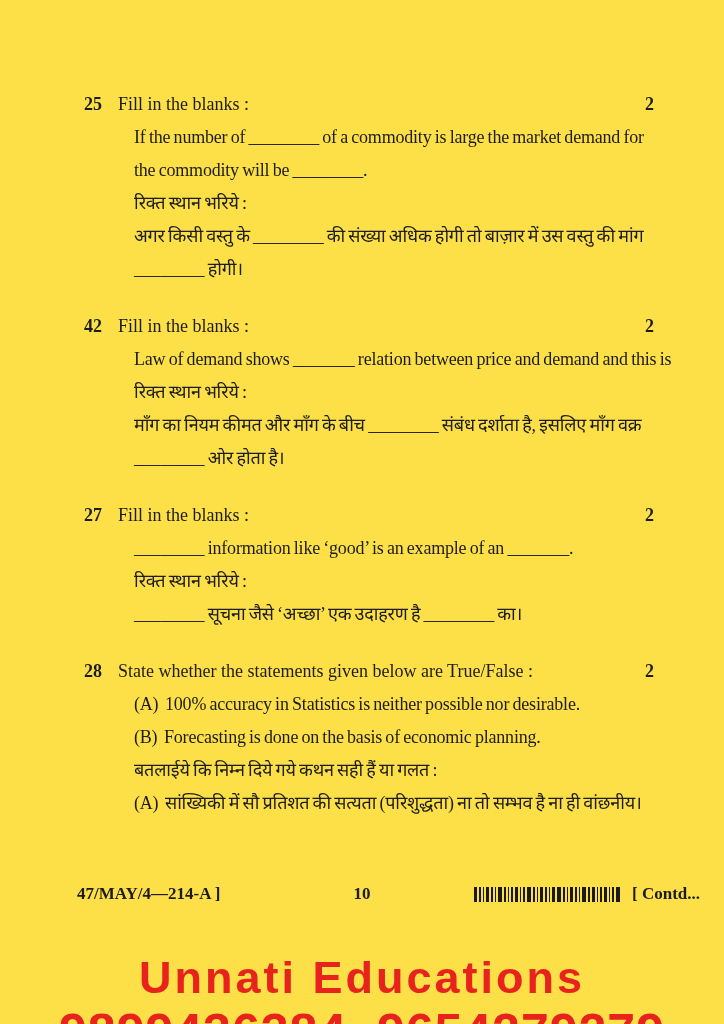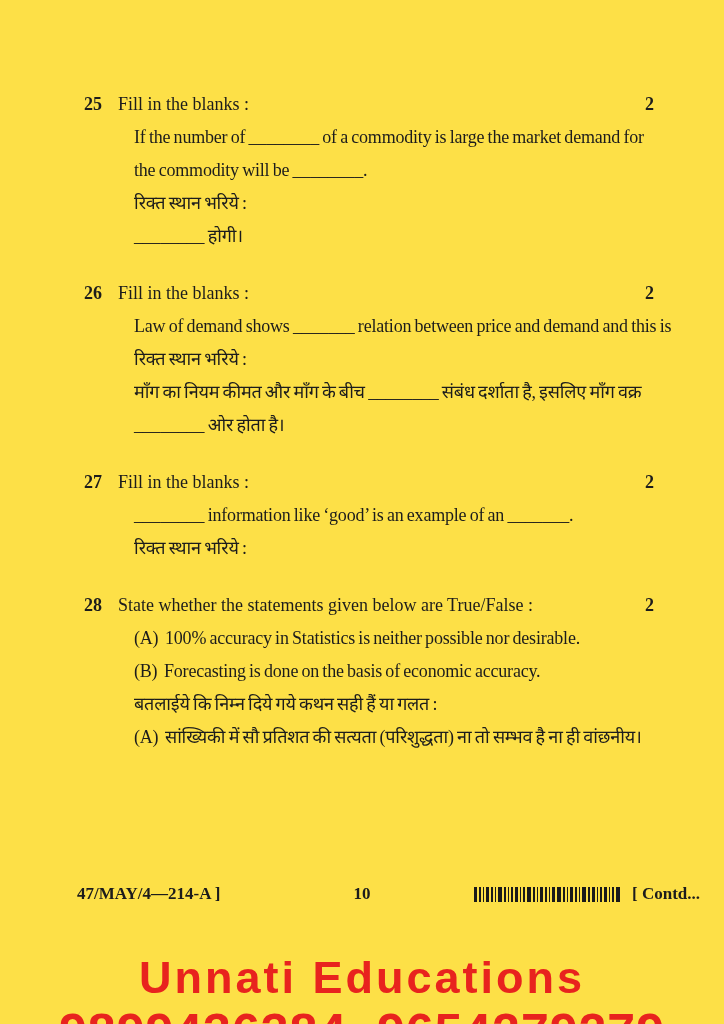--- a/index.html
+++ b/index.html
@@ -44,47 +44,49 @@
 <div class="page">
 
   <div class="content">
 
     <section class="q">
       <div class="qhead"><span class="qnum">25</span><span class="qtitle">Fill in the blanks :</span><span class="qmarks">2</span></div>
       <div class="qbody">
         <div class="line">If the number of ________ of a commodity is large the market demand for</div>
         <div class="line">the commodity will be ________.</div>
         <div class="line">रिक्त स्थान भरिये :</div>
+        <div class="line">अगर किसी वस्तु के ________ की संख्या अधिक होगी तो बाज़ार में उस वस्तु की मांग</div>
         <div class="line">________ होगी।</div>
       </div>
     </section>
 
     <section class="q">
-      <div class="qhead"><span class="qnum">26</span><span class="qtitle">Fill in the blanks :</span><span class="qmarks">2</span></div>
+      <div class="qhead"><span class="qnum">42</span><span class="qtitle">Fill in the blanks :</span><span class="qmarks">2</span></div>
       <div class="qbody">
         <div class="line">Law of demand shows _______ relation between price and demand and this is</div>
         <div class="line">रिक्त स्थान भरिये :</div>
         <div class="line">माँग का नियम कीमत और माँग के बीच ________ संबंध दर्शाता है, इसलिए माँग वक्र</div>
         <div class="line">________ ओर होता है।</div>
       </div>
     </section>
 
     <section class="q">
       <div class="qhead"><span class="qnum">27</span><span class="qtitle">Fill in the blanks :</span><span class="qmarks">2</span></div>
       <div class="qbody">
         <div class="line">________ information like ‘good’ is an example of an _______.</div>
         <div class="line">रिक्त स्थान भरिये :</div>
+        <div class="line">________ सूचना जैसे ‘अच्छा’ एक उदाहरण है ________ का।</div>
       </div>
     </section>
 
     <section class="q">
       <div class="qhead"><span class="qnum">28</span><span class="qtitle">State whether the statements given below are True/False :</span><span class="qmarks">2</span></div>
       <div class="qbody">
         <div class="line">(A)  100% accuracy in Statistics is neither possible nor desirable.</div>
-        <div class="line">(B)  Forecasting is done on the basis of economic accuracy.</div>
+        <div class="line">(B)  Forecasting is done on the basis of economic planning.</div>
         <div class="line">बतलाईये कि निम्न दिये गये कथन सही हैं या गलत :</div>
         <div class="line">(A)  सांख्यिकी में सौ प्रतिशत की सत्यता (परिशुद्धता) ना तो सम्भव है ना ही वांछनीय।</div>
       </div>
     </section>
 
   </div>
 
   <div class="footer">
     <span class="footer-code">47/MAY/4—214-A ]</span>
     <span class="footer-page">10</span>

